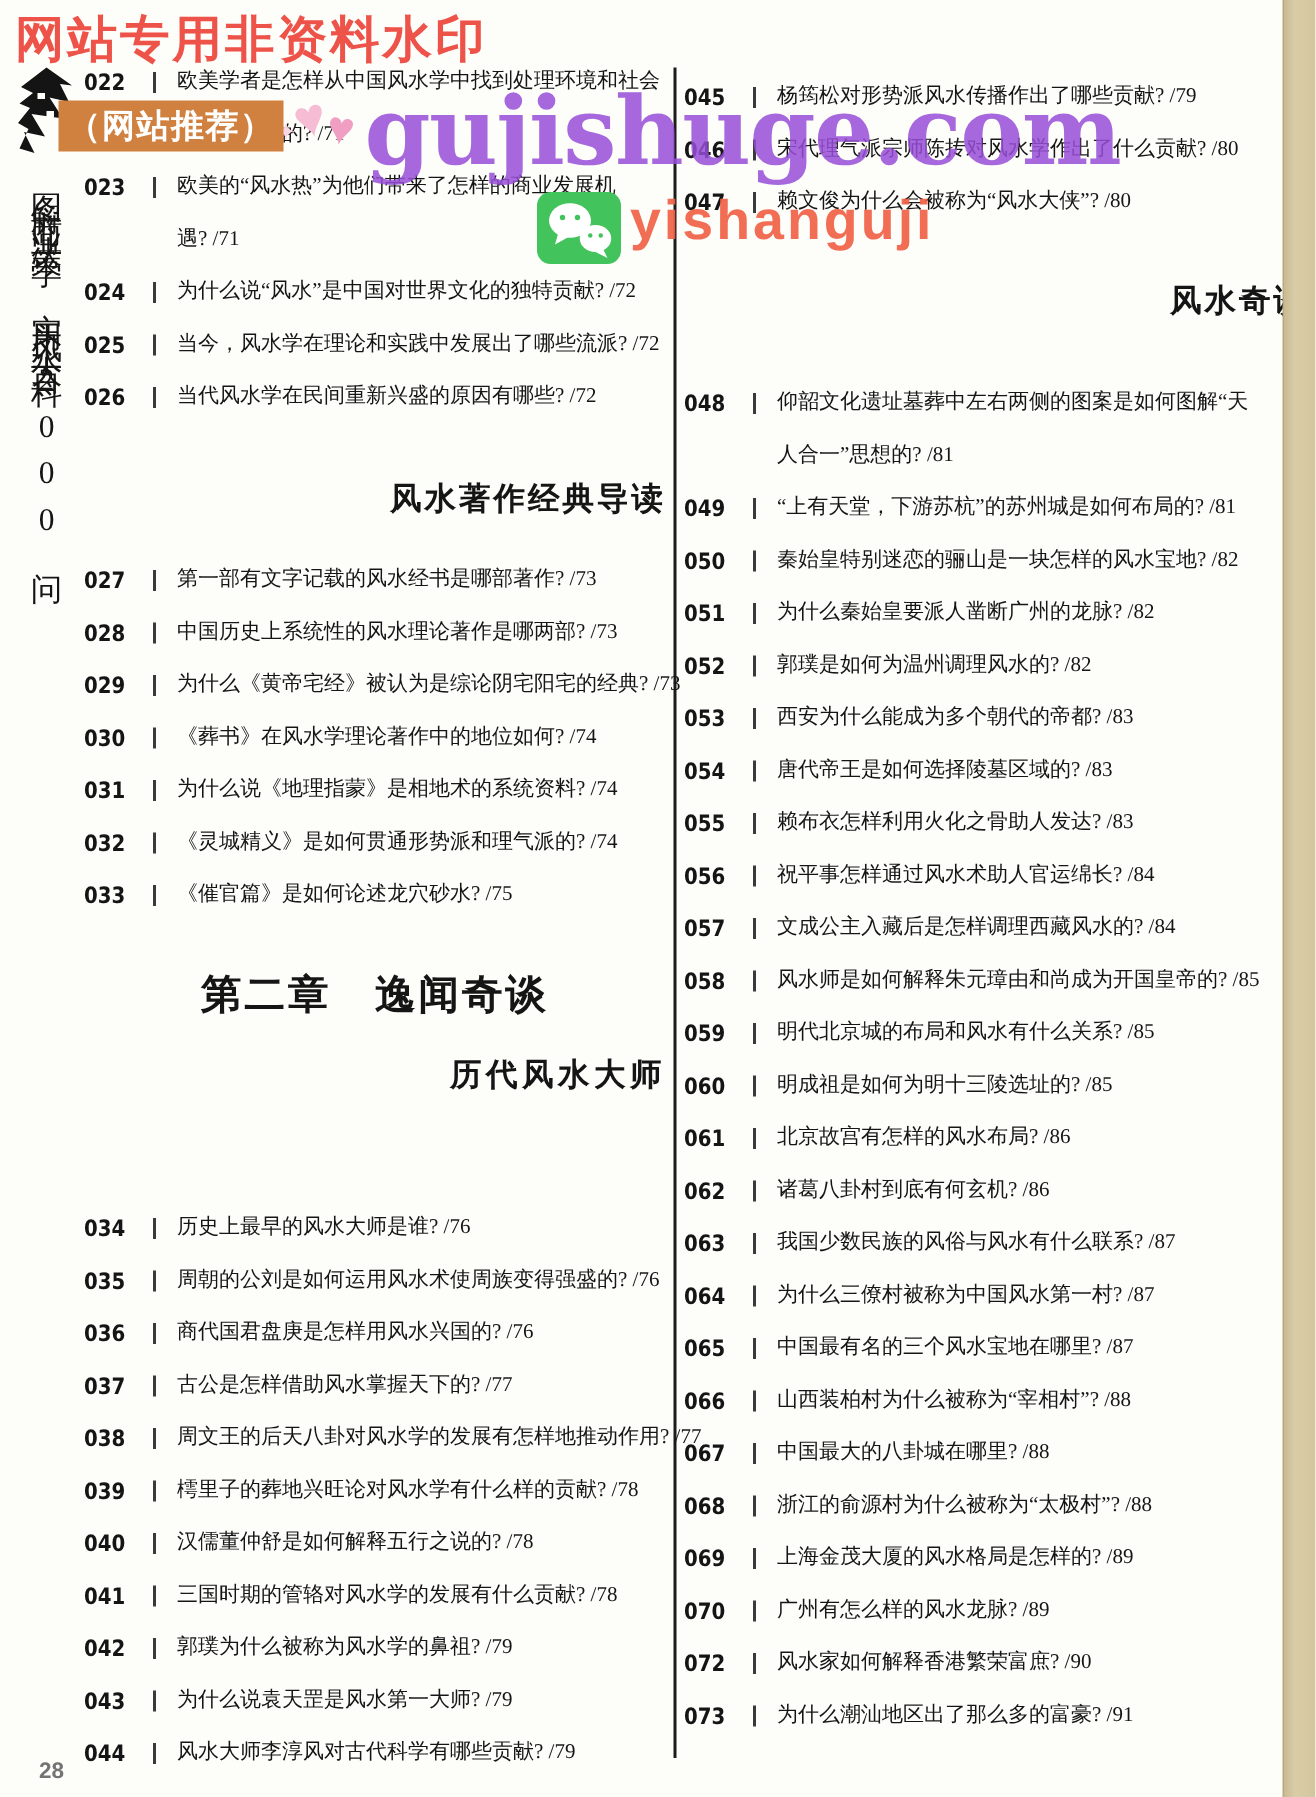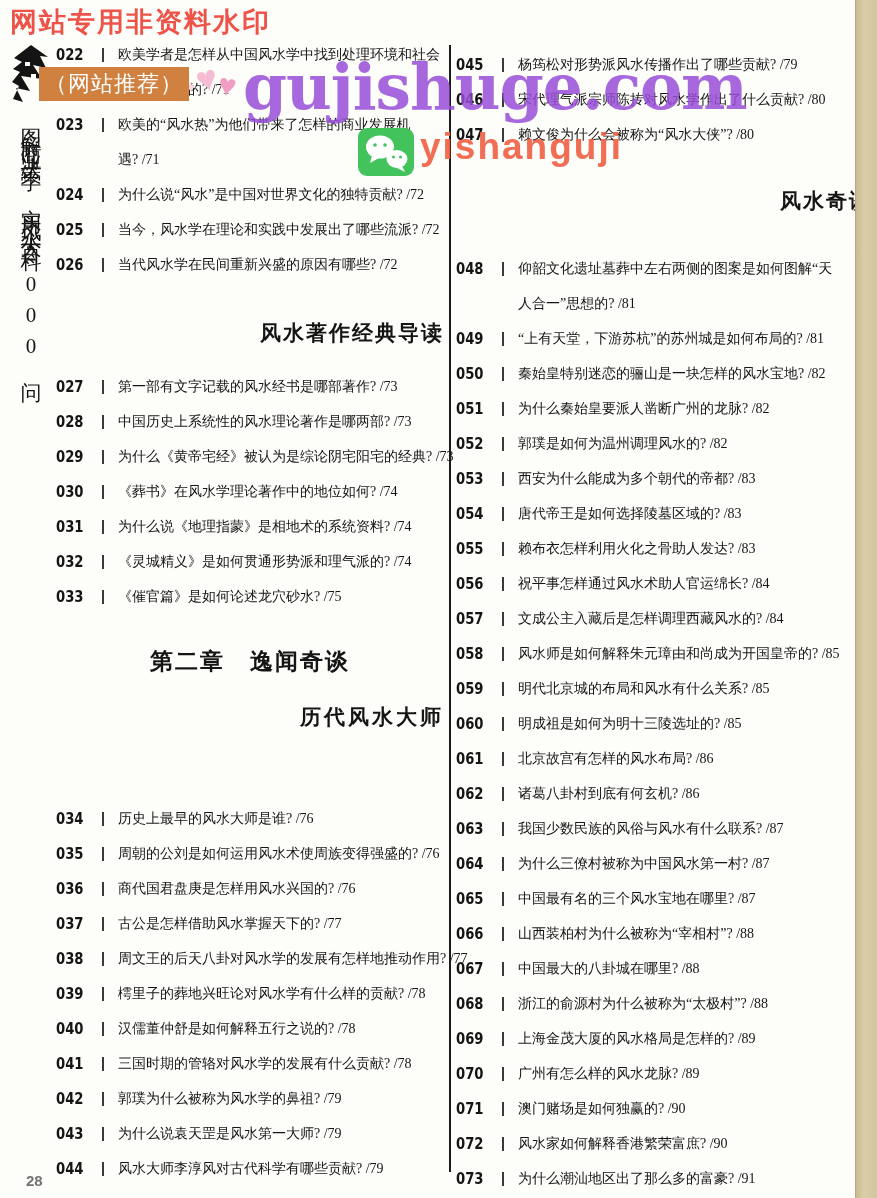--- a/index.html
+++ b/index.html
@@ -6,29 +6,29 @@
   body{font-family:"Liberation Serif", serif; background:#efefec;}
   .page{position:relative; width:877px; height:1198px; background:#fdfdfa; overflow:hidden;}
 
   
   .edge-strip{position:absolute; right:0; top:0; width:21px; height:100%;
     background:linear-gradient(to right,#c9ba90 0%,#d9cda8 35%,#d3c69e 100%);
     border-left:1px solid #b9aa80;}
 
   
   .top-watermark{position:absolute; left:10px; top:4px; font-family:"Liberation Sans",sans-serif;
-    font-weight:bold; font-size:27px; letter-spacing:2px; color:#ee5349;}
+    font-weight:bold; font-size:33px; letter-spacing:2px; color:#ee5349;}
 
   
   .stamp{position:absolute; left:11px; top:42px; width:40px; height:64px;}
 
   
   .badge{position:absolute; left:39px; top:67px; width:150px; height:34px;
     background:#d0803f; color:#ffffff; font-family:"Liberation Sans",sans-serif;
-    font-weight:normal; font-size:22px; line-height:34px; text-align:center; letter-spacing:1px; z-index:30;}
+    font-weight:bold; font-size:22px; line-height:34px; text-align:center; letter-spacing:1px; z-index:30;}
 
   
   .hearts{position:absolute; left:184px; top:52px; z-index:25; color:#f3a9c6;}
   .hearts .h1{position:absolute; left:12px; top:6px; font-size:36px; color:#f6bcd4; transform:rotate(-14deg);}
   .hearts .h2{position:absolute; left:34px; top:16px; font-size:31px; color:#f09ec2; transform:rotate(8deg);}
   .hearts .sp{position:absolute; left:0px; top:26px; font-size:16px; color:#f8d6e6;}
   .wm-site{position:absolute; left:243px; top:50px; z-index:26; font-family:"DejaVu Serif","Liberation Serif",serif;
     font-weight:bold; font-size:63px; letter-spacing:-1px; color:rgba(152,77,216,0.85);}
   .wechat{position:absolute; left:358px; top:128px; width:56px; height:50px; z-index:26;}
   .wm-wechat-id{position:absolute; left:420px; top:126px; z-index:26; font-family:"Liberation Sans",sans-serif;
@@ -51,21 +51,21 @@
   .entry .num{flex:0 0 34px; font-family:"DejaVu Sans","Liberation Sans",sans-serif;
     font-weight:bold; font-size:15px; line-height:22px; letter-spacing:0px;
     transform:scaleX(.88); transform-origin:left;}
   .entry .sep{flex:0 0 2px; width:2px; height:14px; margin:4px 14px 0 12px; background:#3a3a3a;}
   .entry .txt{flex:1; line-height:22px; white-space:nowrap;}
   .entry .txt div + div{margin-top:13px;}
 
   .section{font-family:"Liberation Sans",sans-serif; font-weight:bold; font-size:21px;
     text-align:right; line-height:30px; margin:40px 0 42px 0; letter-spacing:2px;}
   .col-left .section{margin:42px 0 28px 0;}
-  .chapter{font-family:Liberation Mono, monospace; font-weight:bold; font-size:23px;
+  .chapter{font-family:Liberation Serif, serif; font-weight:bold; font-size:27px;
     text-align:center; line-height:38px; margin:36px 0 20px 0; letter-spacing:2px;}
   .subsection{font-family:"Liberation Sans",sans-serif; font-weight:bold; font-size:21px;
     text-align:right; line-height:30px; margin:0 0 76px 0; letter-spacing:3px;}
 
   .pagenum{position:absolute; left:26px; top:1172px; font-family:"Liberation Sans",sans-serif;
     font-weight:bold; font-size:15px; color:#737373;}
 </style>
 </head>
 <body>
 
@@ -458,27 +458,20 @@
         </span>
       </div>
       <div class="entry">
         <span class="num">070</span>
         <span class="sep"></span>
         <span class="txt">
           <div>广州有怎么样的风水龙脉? /89</div>
         </span>
       </div>
       <div class="entry">
-        <span class="num">071</span>
-        <span class="sep"></span>
-        <span class="txt">
-          <div>澳门赌场是如何独赢的? /90</div>
-        </span>
-      </div>
-      <div class="entry">
         <span class="num">072</span>
         <span class="sep"></span>
         <span class="txt">
           <div>风水家如何解释香港繁荣富庶? /90</div>
         </span>
       </div>
       <div class="entry">
         <span class="num">073</span>
         <span class="sep"></span>
         <span class="txt">

